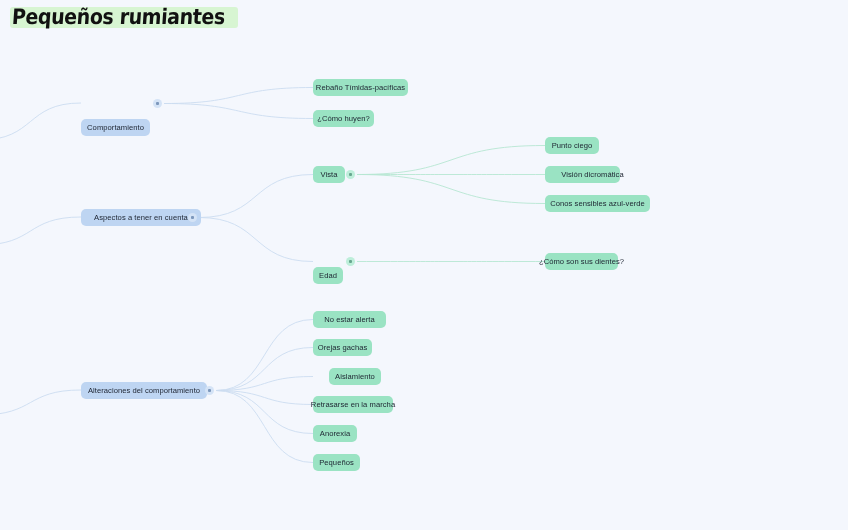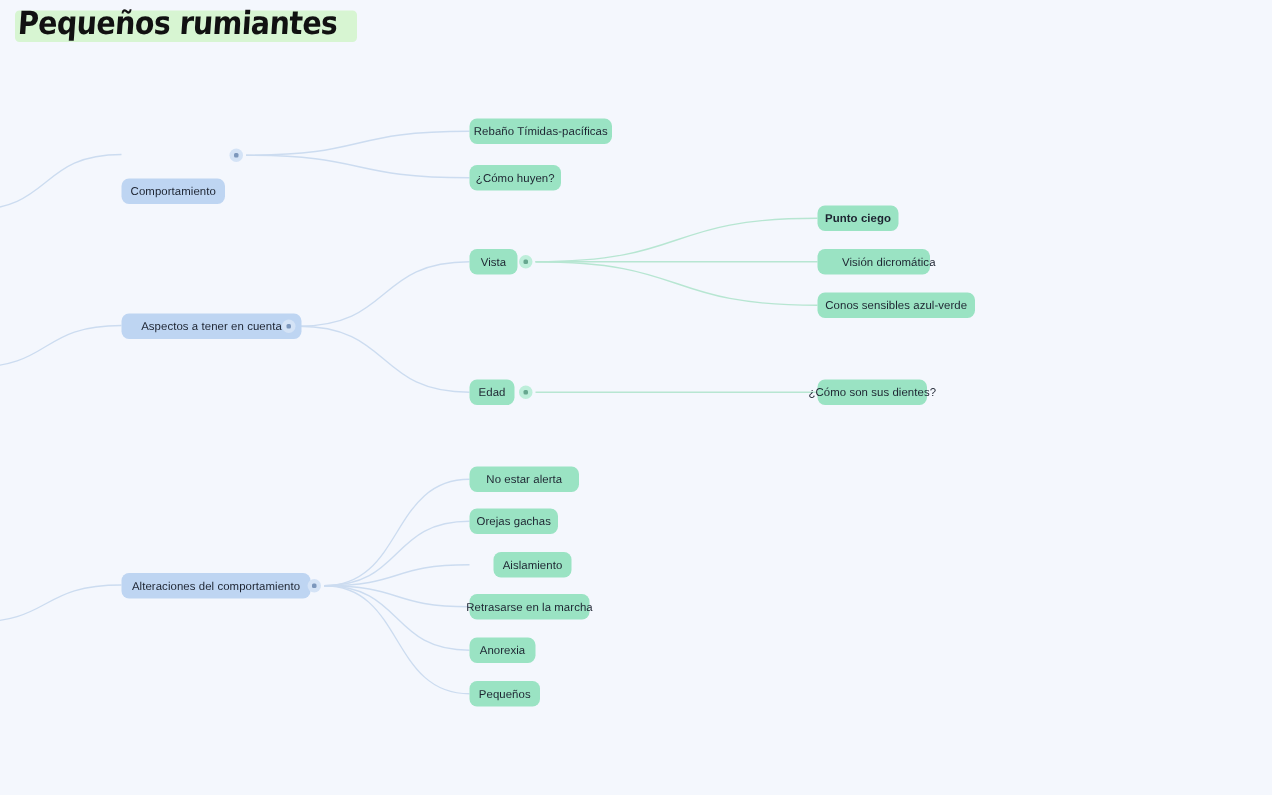--- a/index.html
+++ b/index.html
@@ -138,24 +138,24 @@
       <div class="node green" style="left: 313px; top: 79px; width: 95px;">Rebaño Tímidas-pacíficas</div>
       <div class="node green" style="left: 313px; top: 110px; width: 61px;">¿Cómo huyen?</div>
       <div class="node blue" style="left: 81px; top: 209px; width: 120px;">Aspectos a tener en cuenta</div>
       <div class="toggle blue" style="left: 188px; top: 213px;">
         <span class="dot"></span>
       </div>
       <div class="node green" style="left: 313px; top: 166px; width: 32px;">Vista</div>
       <div class="toggle green" style="left: 346px; top: 170px;">
         <span class="dot"></span>
       </div>
-      <div class="node green" style="left: 545px; top: 137px; width: 54px; font-weight: bold;">Punto ciego</div>
+      <div class="node green" style="left: 545px; top: 137px; width: 54px;">Punto ciego</div>
       <div class="node green" style="left: 545px; top: 166px; width: 75px; padding-left: 28px;">Visión dicromática</div>
       <div class="node green" style="left: 545px; top: 195px; width: 105px;">Conos sensibles azul-verde</div>
-      <div class="node green" style="left: 313px; top: 253px; width: 30px;">Edad</div>
+      <div class="node green" style="left: 313px; top: 267px; width: 30px;">Edad</div>
       <div class="toggle green" style="left: 346px; top: 257px;">
         <span class="dot"></span>
       </div>
       <div class="node green" style="left: 545px; top: 253px; width: 73px;">¿Cómo son sus dientes?</div>
       <div class="node blue" style="left: 81px; top: 382px; width: 126px;">Alteraciones del comportamiento</div>
       <div class="toggle blue" style="left: 205px; top: 386px;">
         <span class="dot"></span>
       </div>
       <div class="node green" style="left: 313px; top: 311px; width: 73px;">No estar alerta</div>
       <div class="node green" style="left: 313px; top: 339px; width: 59px;">Orejas gachas</div>

